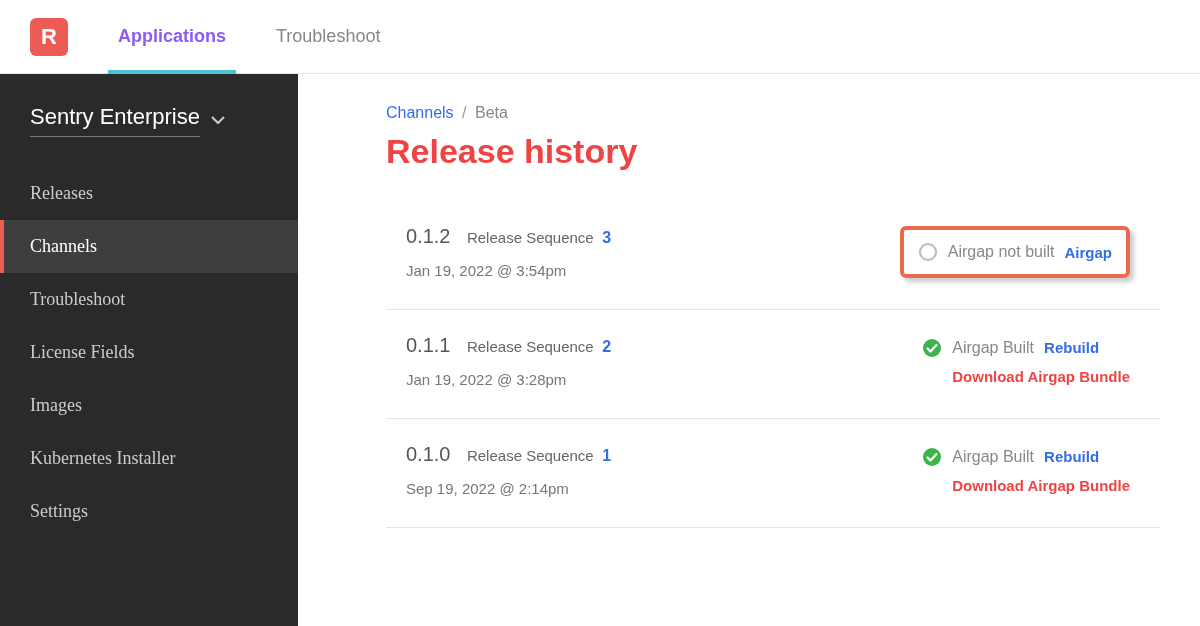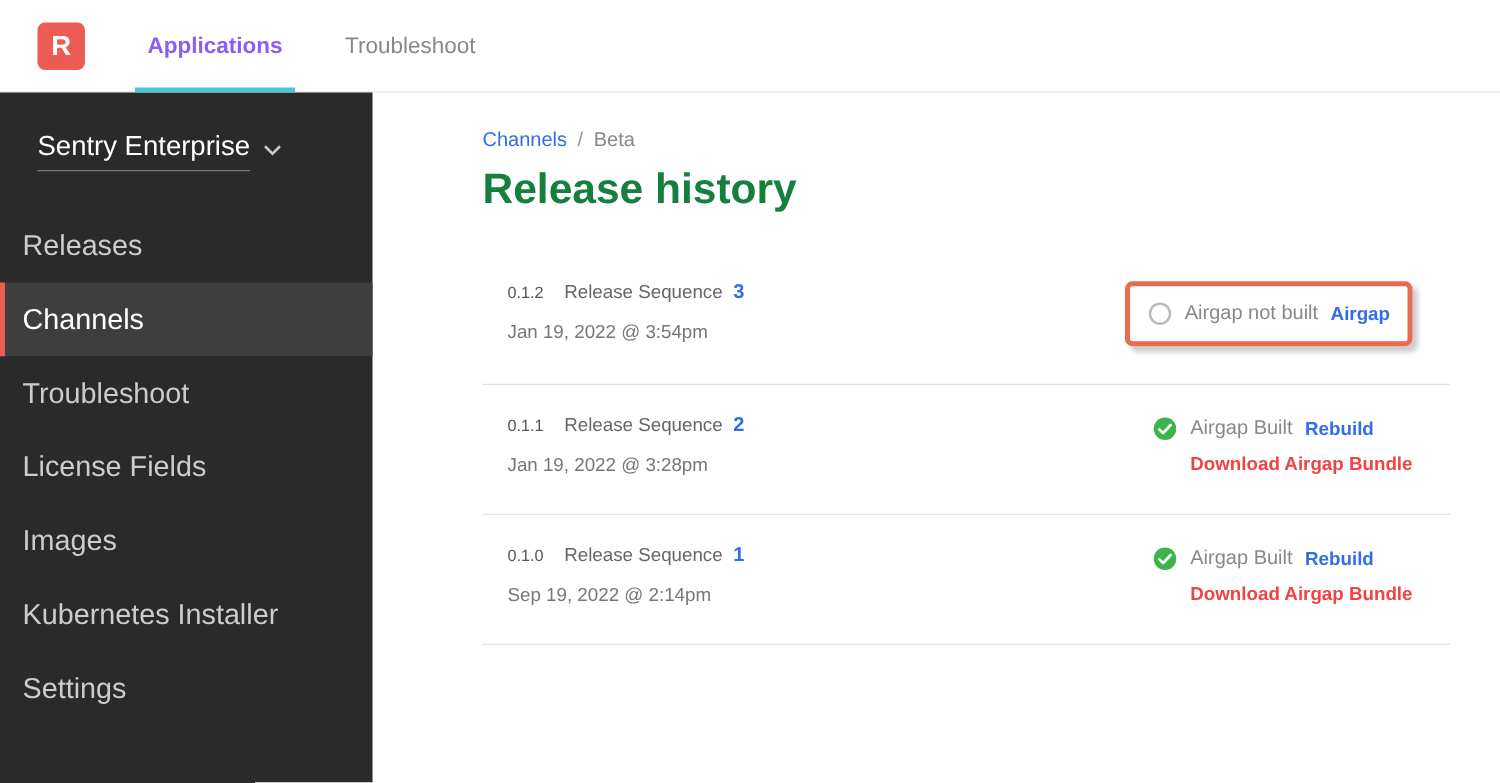--- a/index.html
+++ b/index.html
@@ -86,24 +86,25 @@
     padding-bottom: 6px;
   }
   .chevron {
     font-size: 14px;
     color: #ccc;
   }
   .sidenav {
     margin-top: 20px;
   }
   .side-item {
-    padding: 16px 18px;
-    font-size: 23px;
+    padding: 16px 30px;
+    font-size: 18px;
     color: #ccc;
     cursor: pointer;
+    font-family: Liberation Serif, serif;
   }
   .side-item.active {
     background: #3e3e3e;
     color: #fff;
     position: relative;
   }
   .side-item.active::before {
     content: "";
     position: absolute;
     left: 0;
@@ -121,32 +122,32 @@
   .breadcrumb {
     font-size: 16px;
     margin-bottom: 10px;
   }
   .breadcrumb .link { color: #326de6; cursor: pointer; }
   .breadcrumb .sep { color: #999; margin: 0 4px; }
   .breadcrumb .current { color: #888; }
   .page-title {
     font-size: 34px;
     font-weight: 700;
-    color: #15803d;
+    color: #ef4444;
     margin-bottom: 30px;
   }
   .release {
     border-bottom: 1px solid #e3e3e3;
     padding: 24px 0 30px 20px;
     display: flex;
     justify-content: space-between;
   }
   .release-left {}
   .release-version {
-    font-size: 13px;
+    font-size: 20px;
     color: #555;
     margin-right: 12px;
   }
   .release-seq-label {
     font-size: 15px;
     color: #666;
   }
   .release-seq-num {
     color: #326de6;
     font-weight: 600;

